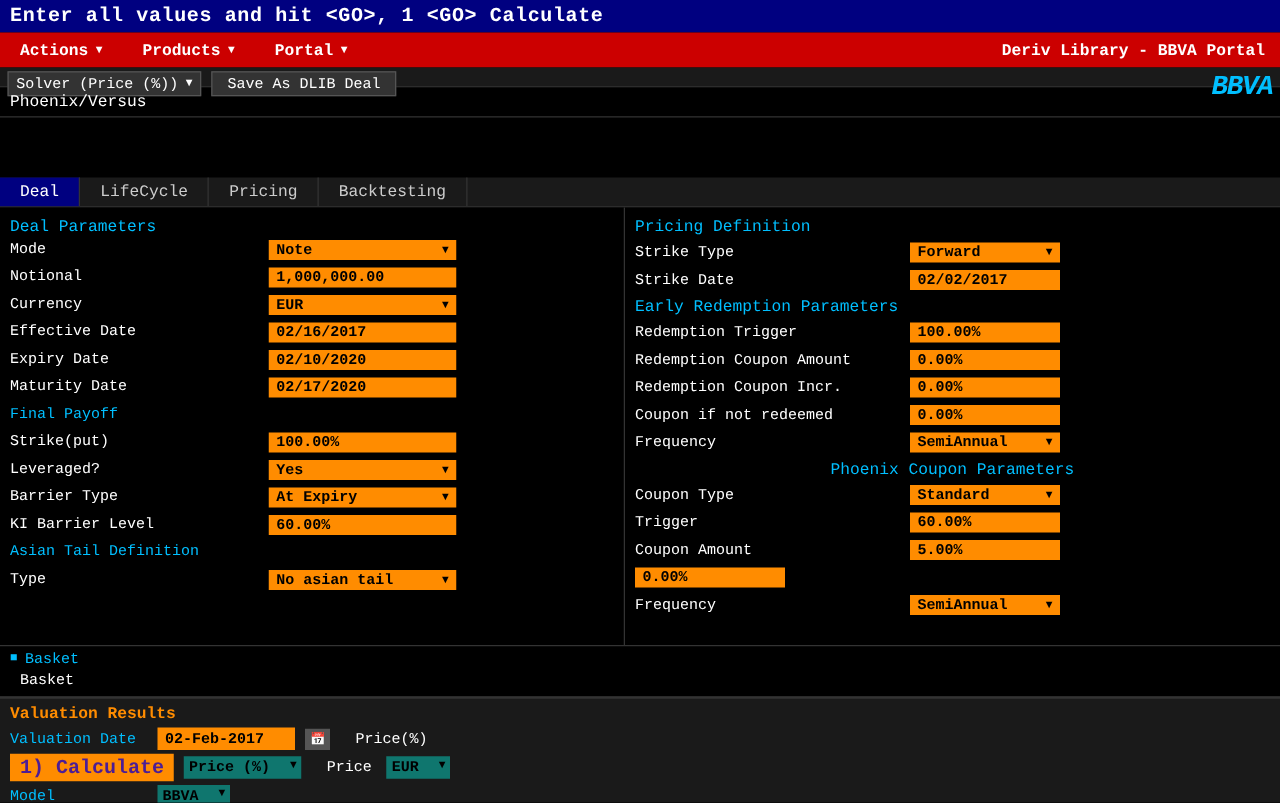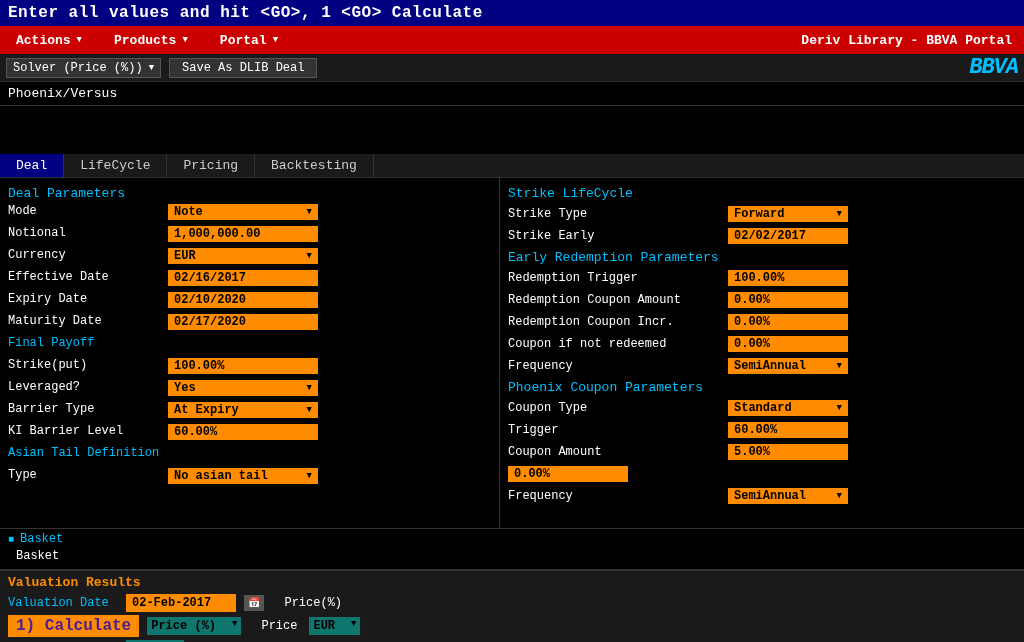--- a/index.html
+++ b/index.html
@@ -50,24 +50,24 @@
     }
     .dropdown-arrow {
       font-size: 9px;
       margin-left: 2px;
     }
 
     
     .toolbar {
       background: #1a1a1a;
       display: flex;
-      align-items: center;
+      align-items: flex-start;
       padding: 3px 6px;
       gap: 8px;
-      height: 28px;
+      height: 16px;
       border-bottom: 1px solid #333;
     }
     .toolbar-select {
       background: #333;
       color: #fff;
       border: 1px solid #555;
       padding: 2px 6px;
       font-size: 12px;
       font-family: 'Courier New', monospace;
       cursor: pointer;
@@ -170,21 +170,21 @@
       color: #000;
       font-weight: bold;
       font-size: 12px;
       padding: 1px 6px;
       min-width: 120px;
       text-align: center;
       display: flex;
       align-items: center;
       justify-content: space-between;
     }
-    .field-value.wide { min-width: 150px; }
+    .field-value.wide { min-width: 150px; margin-left: 47px; }
     .field-dropdown-arrow {
       font-size: 9px;
       color: #000;
     }
 
     
     .right-field-row {
       display: flex;
       align-items: center;
       margin-bottom: 2px;
@@ -464,32 +464,32 @@
       <span class="field-label">Type</span>
       <div class="field-value wide">
         <span>No asian tail</span>
         <span class="field-dropdown-arrow">▼</span>
       </div>
     </div>
   </div>
 
   <div class="right-panel">
 
-    <div class="section-title">Strike LifeCycle</div>
+    <div class="section-title">Pricing Definition</div>
 
     <div class="right-field-row">
       <span class="right-field-label">Strike Type</span>
       <div class="right-field-value">
         <span>Forward</span>
         <span class="field-dropdown-arrow">▼</span>
       </div>
     </div>
 
     <div class="right-field-row">
-      <span class="right-field-label">Strike Early</span>
+      <span class="right-field-label">Strike Date</span>
       <div class="right-field-value">
         <span>02/02/2017</span>
       </div>
     </div>
 
     <div class="section-title" style="margin-top:4px;">Early Redemption Parameters</div>
 
     <div class="right-field-row">
       <span class="right-field-label">Redemption Trigger</span>
       <div class="right-field-value">
@@ -520,21 +520,21 @@
 
 
     <div class="right-field-row">
       <span class="right-field-label">Frequency</span>
       <div class="right-field-value">
         <span>SemiAnnual</span>
         <span class="field-dropdown-arrow">▼</span>
       </div>
     </div>
 
-    <div class="section-title" style="margin-top:4px;">Phoenix Coupon Parameters</div>
+    <div class="section-title" style="margin-top:4px;text-align:center;">Phoenix Coupon Parameters</div>
 
     <div class="right-field-row">
       <span class="right-field-label">Coupon Type</span>
       <div class="right-field-value">
         <span>Standard</span>
         <span class="field-dropdown-arrow">▼</span>
       </div>
     </div>
 
     <div class="right-field-row">

